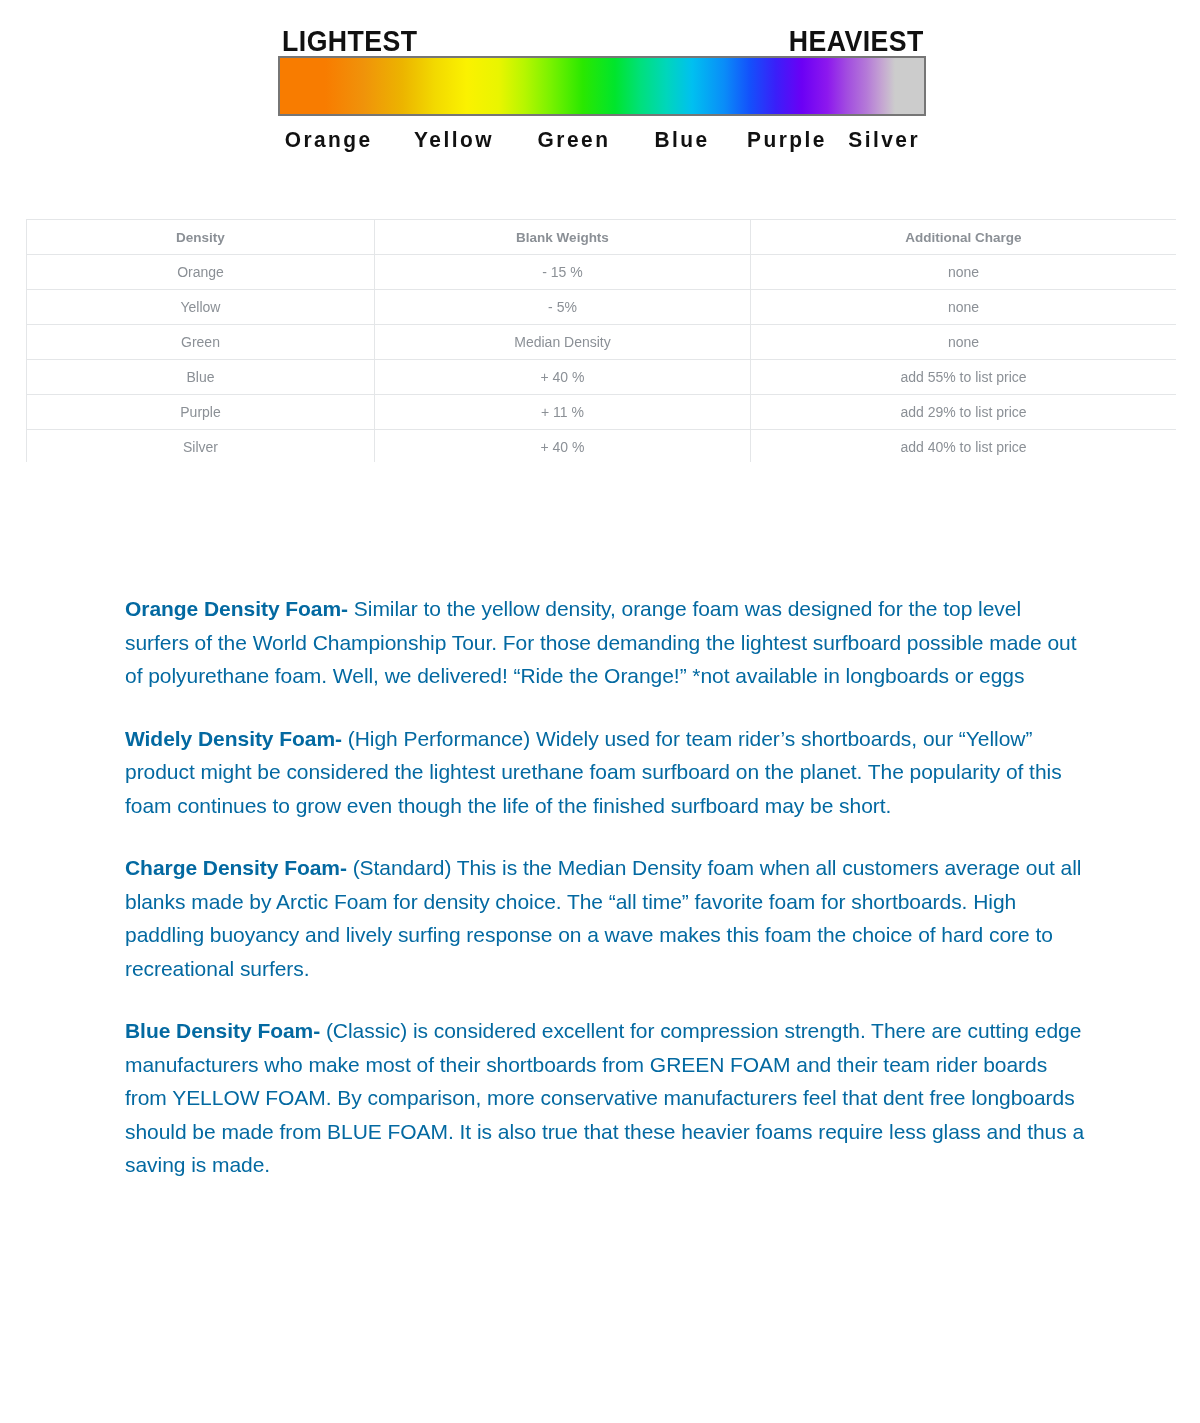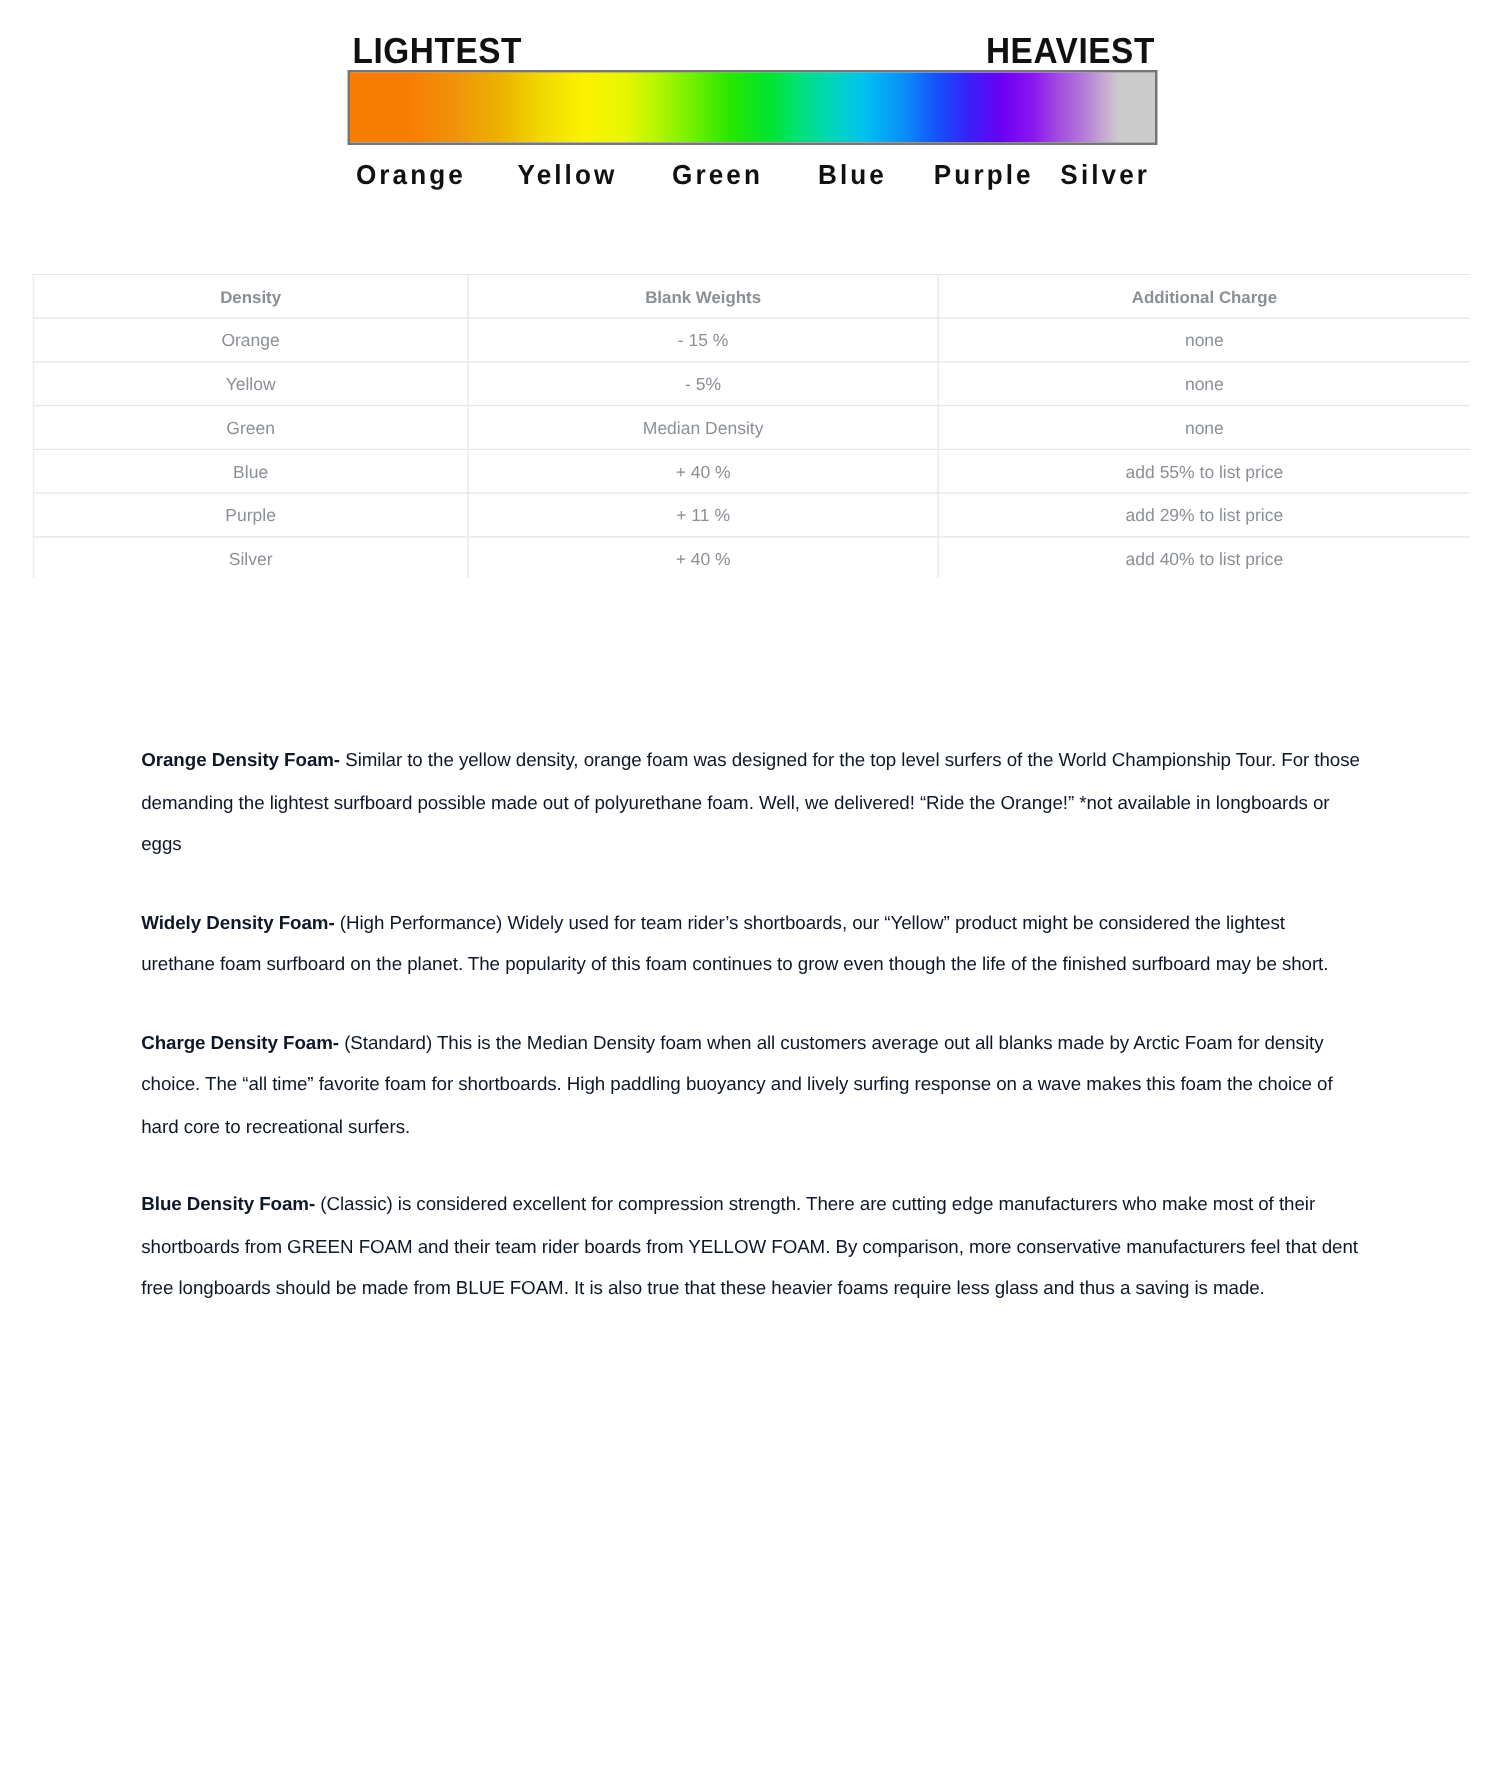--- a/index.html
+++ b/index.html
@@ -134,24 +134,24 @@
   table.density-table col.c2 { width: 426px; }
 
   
   .content {
     position: absolute;
     left: 113px;
     top: 592px;
     width: 977px;
   }
   .content p {
-    margin: 0 0 29px 0;
-    font-size: 15px;
+    margin: 0 0 29px 12px;
+    font-size: 21px;
     line-height: 33.5px;
-    color: #0f172a;
+    color: #0369a1;
     letter-spacing: -0.05px;
   }
   .content p .lead {
     font-weight: 700;
   }
 </style>
 </head>
 <body>
 
 <div class="scale-block">

